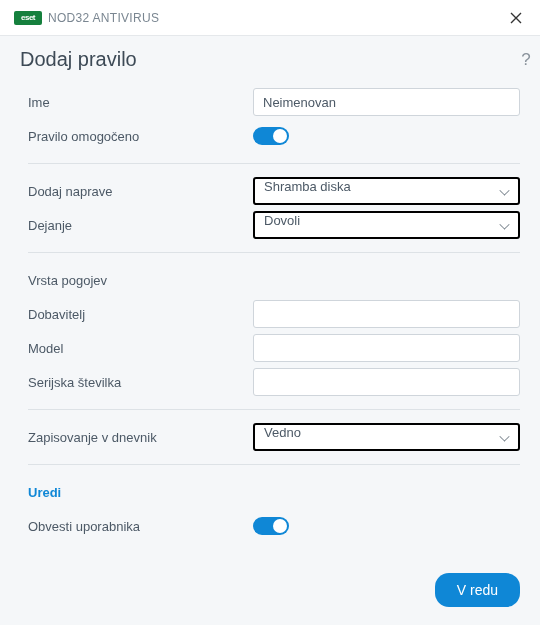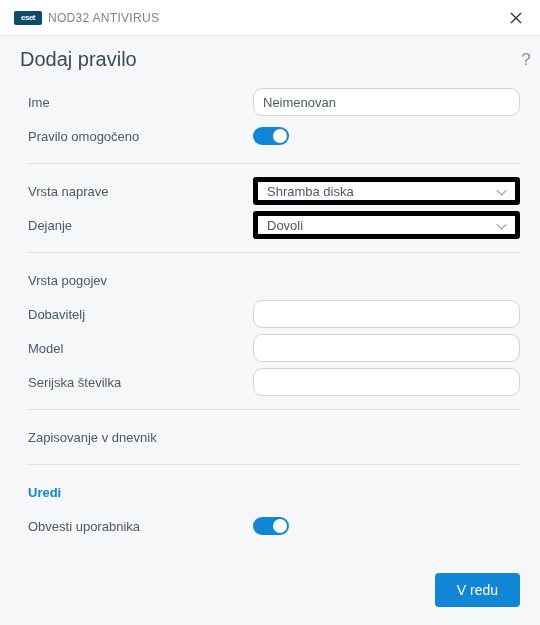--- a/index.html
+++ b/index.html
@@ -29,21 +29,21 @@
     }
     .brand {
       display: flex;
       align-items: center;
       gap: 6px;
       flex: 1;
     }
     .brand-logo {
       width: 28px;
       height: 14px;
-      background: #0c4a6e;
+      background: #15803d;
       border-radius: 2px;
       display: flex;
       align-items: center;
       justify-content: center;
       color: #fff;
       font-size: 8px;
       font-weight: bold;
       letter-spacing: -0.5px;
     }
     .brand-text {
@@ -96,38 +96,37 @@
       color: #4c5966;
       font-size: 13px;
     }
     .row-control {
       flex: 1;
     }
     input[type="text"] {
       width: 100%;
       height: 28px;
       border: 1px solid #cfd5db;
-      border-radius: 9px;
+      border-radius: 3px;
       padding: 0 9px;
       font-size: 13px;
       color: #4c5966;
       background: #fff;
       outline: none;
     }
     .select {
       width: 100%;
       height: 28px;
-      border: 5px solid #000000;
+      border: 2px solid #000000;
       border-radius: 3px;
       padding: 0 26px 0 9px;
       font-size: 13px;
       color: #4c5966;
       background: #fff;
       display: flex;
-      align-items: center;
       position: relative;
       cursor: pointer;
     }
     .select::after {
       content: "";
       position: absolute;
       right: 9px;
       top: 50%;
       width: 8px;
       height: 8px;
@@ -167,21 +166,21 @@
     }
     .footer {
       padding: 14px 20px 18px;
       display: flex;
       justify-content: flex-end;
     }
     .btn-primary {
       background: #0f87d6;
       color: #fff;
       border: none;
-      border-radius: 4px;
+      border-radius: 14px;
       height: 34px;
       padding: 0 22px;
       font-size: 14px;
       cursor: pointer;
     }
   </style>
 </head>
 <body>
 
 <div class="window">
@@ -216,21 +215,21 @@
     <div class="row">
       <div class="row-label">Pravilo omogočeno</div>
       <div class="row-control">
         <div class="toggle on"></div>
       </div>
     </div>
 
     <div class="divider"></div>
 
     <div class="row">
-      <div class="row-label">Vrsta naprave</div>
+      <div class="row-label">Dodaj naprave</div>
       <div class="row-control">
         <div class="select">
           <span>Shramba diska</span>
         </div>
       </div>
     </div>
 
     <div class="row">
       <div class="row-label">Dejanje</div>
       <div class="row-control">
@@ -264,20 +263,25 @@
       <div class="row-label">Serijska številka</div>
       <div class="row-control">
         <input type="text" value="" style="">
       </div>
     </div>
 
     <div class="divider"></div>
 
     <div class="row">
       <div class="row-label">Zapisovanje v dnevnik</div>
+      <div class="row-control">
+        <div class="select">
+          <span>Vedno</span>
+        </div>
+      </div>
     </div>
 
     <div class="divider"></div>
 
     <div class="row">
       <div class="row-control">
         <span class="link">Uredi</span>
       </div>
     </div>
 

